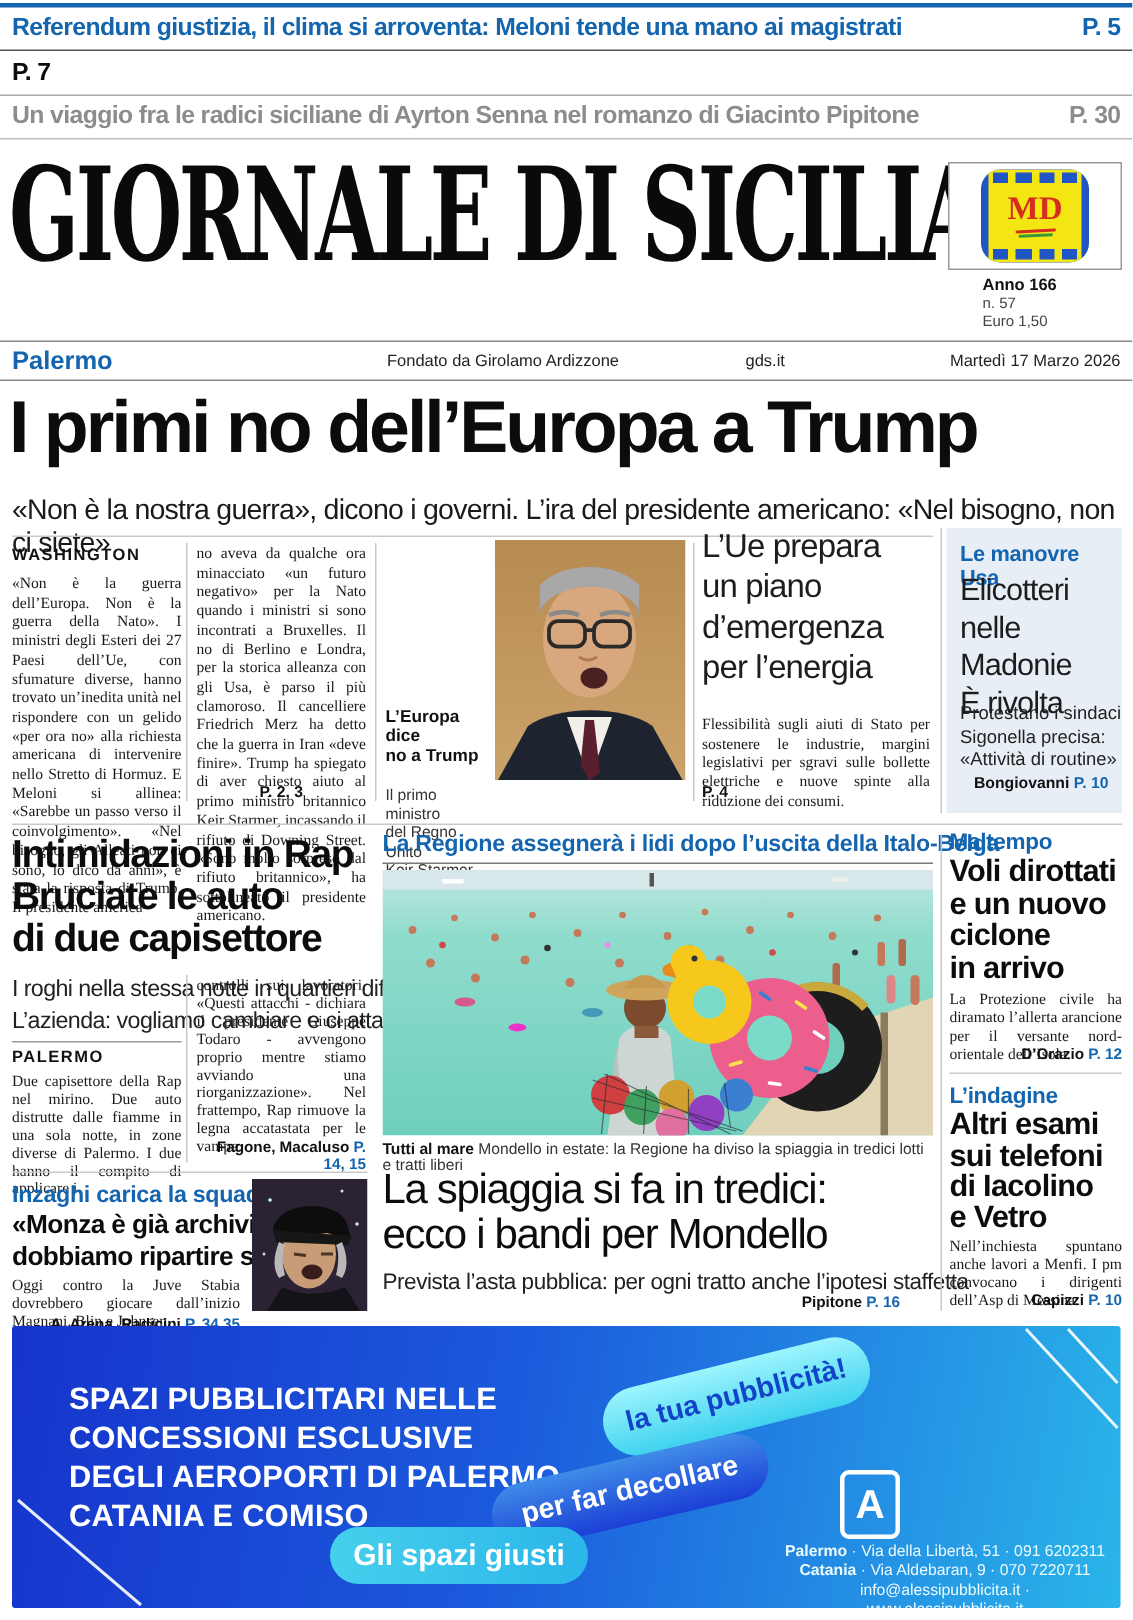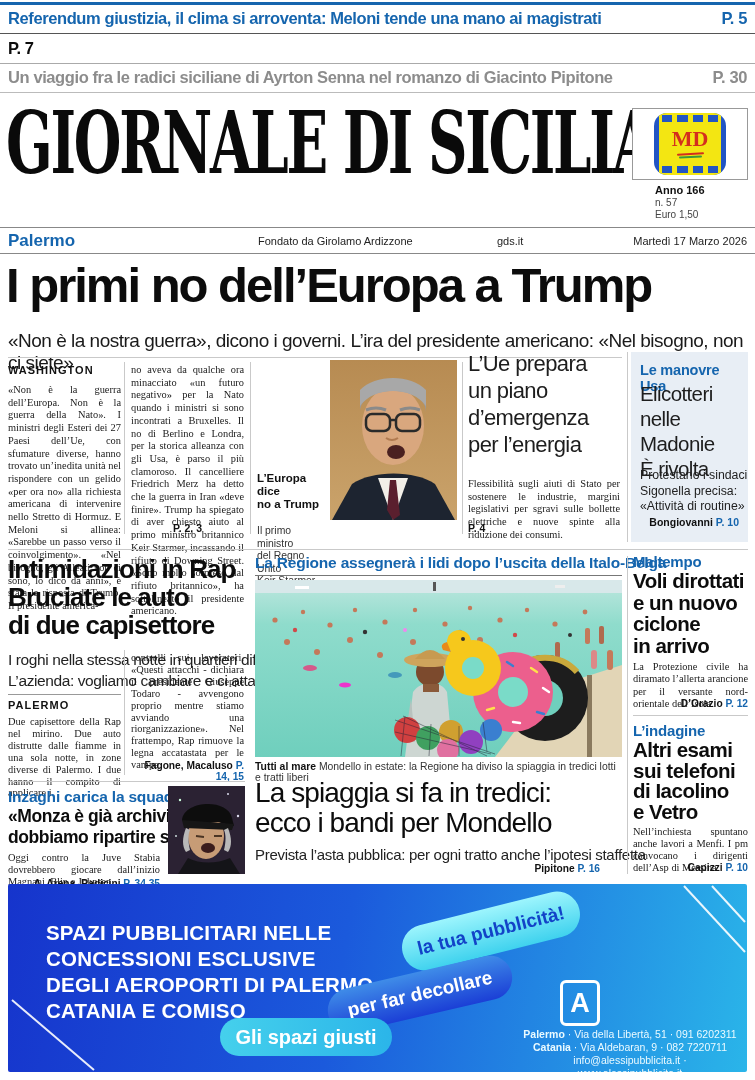--- a/index.html
+++ b/index.html
@@ -365,16 +365,16 @@
 
   <div class="ribbon" style="left:212px;top:134px;width:172px;height:38px;
               background:linear-gradient(90deg,#45d0ec,#2bb5e9);color:#fff;font-size:20px">Gli spazi giusti</div>
 
   <div style="position:absolute;left:552px;top:96px;display:flex;align-items:center;gap:8px">
     <div class="alogo-box">A</div>
   </div>
   <div style="position:absolute;left:512px;top:144px;width:220px;text-align:center;font-size:10.5px;
               line-height:13px;color:#eafaff">
     <div><span style="font-weight:bold">Palermo</span><span> · Via della Libertà, 51 · 091 6202311</span></div>
-    <div><span style="font-weight:bold">Catania</span><span> · Via Aldebaran, 9  · 082 7220711</span></div>
+    <div><span style="font-weight:bold">Catania</span><span> · Via Aldebaran, 9  · 070 7220711</span></div>
     <div>info@alessipubblicita.it  · www.alessipubblicita.it</div>
   </div>
 </div>
 
 </body></html>

